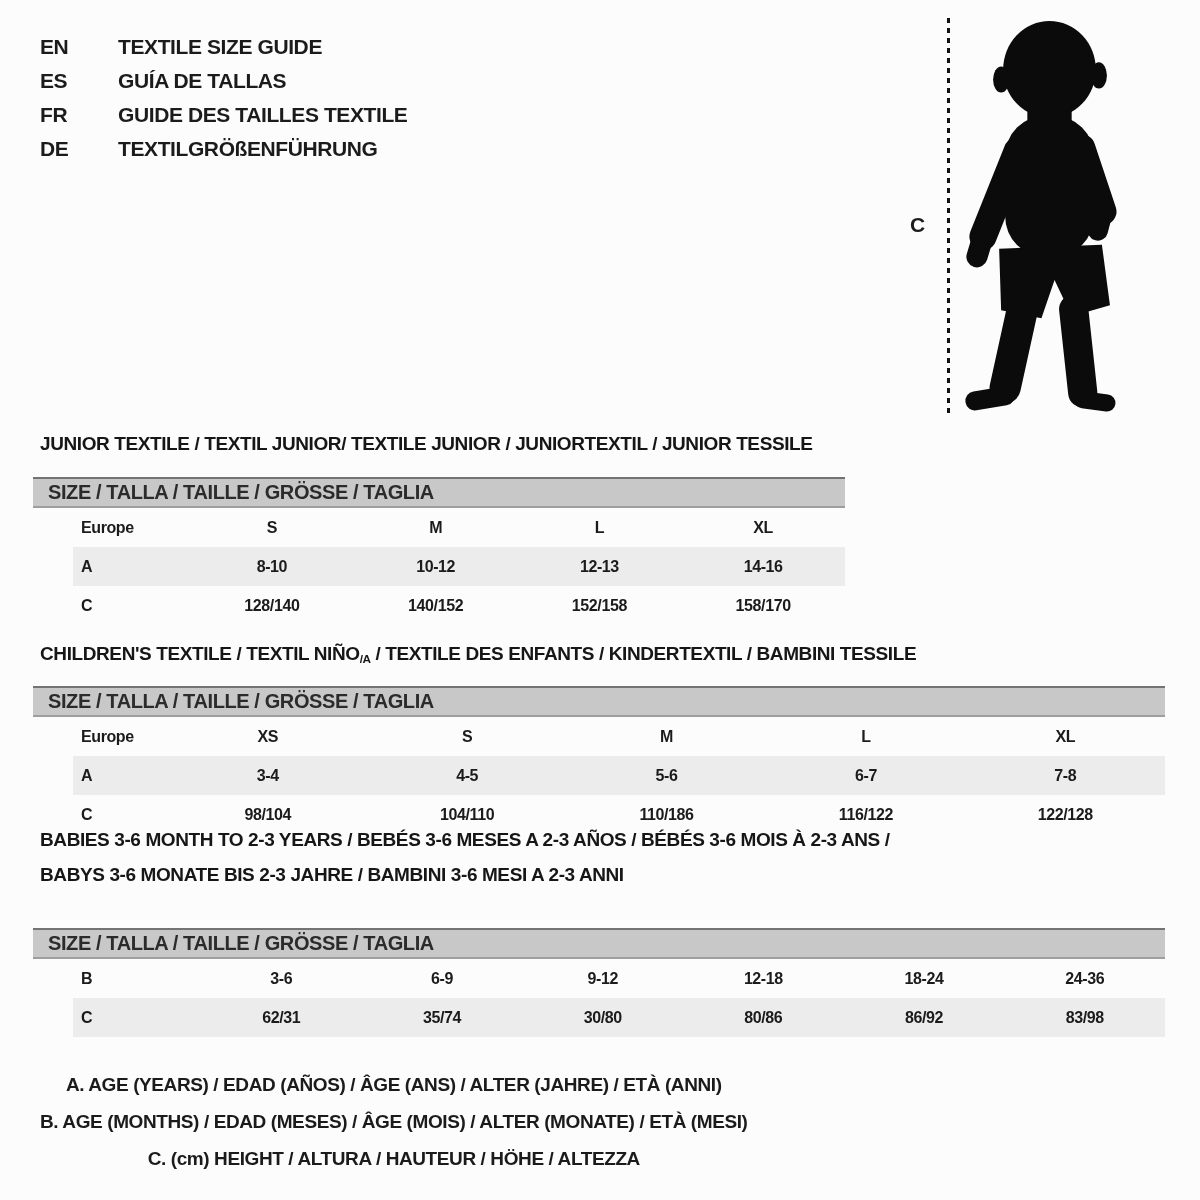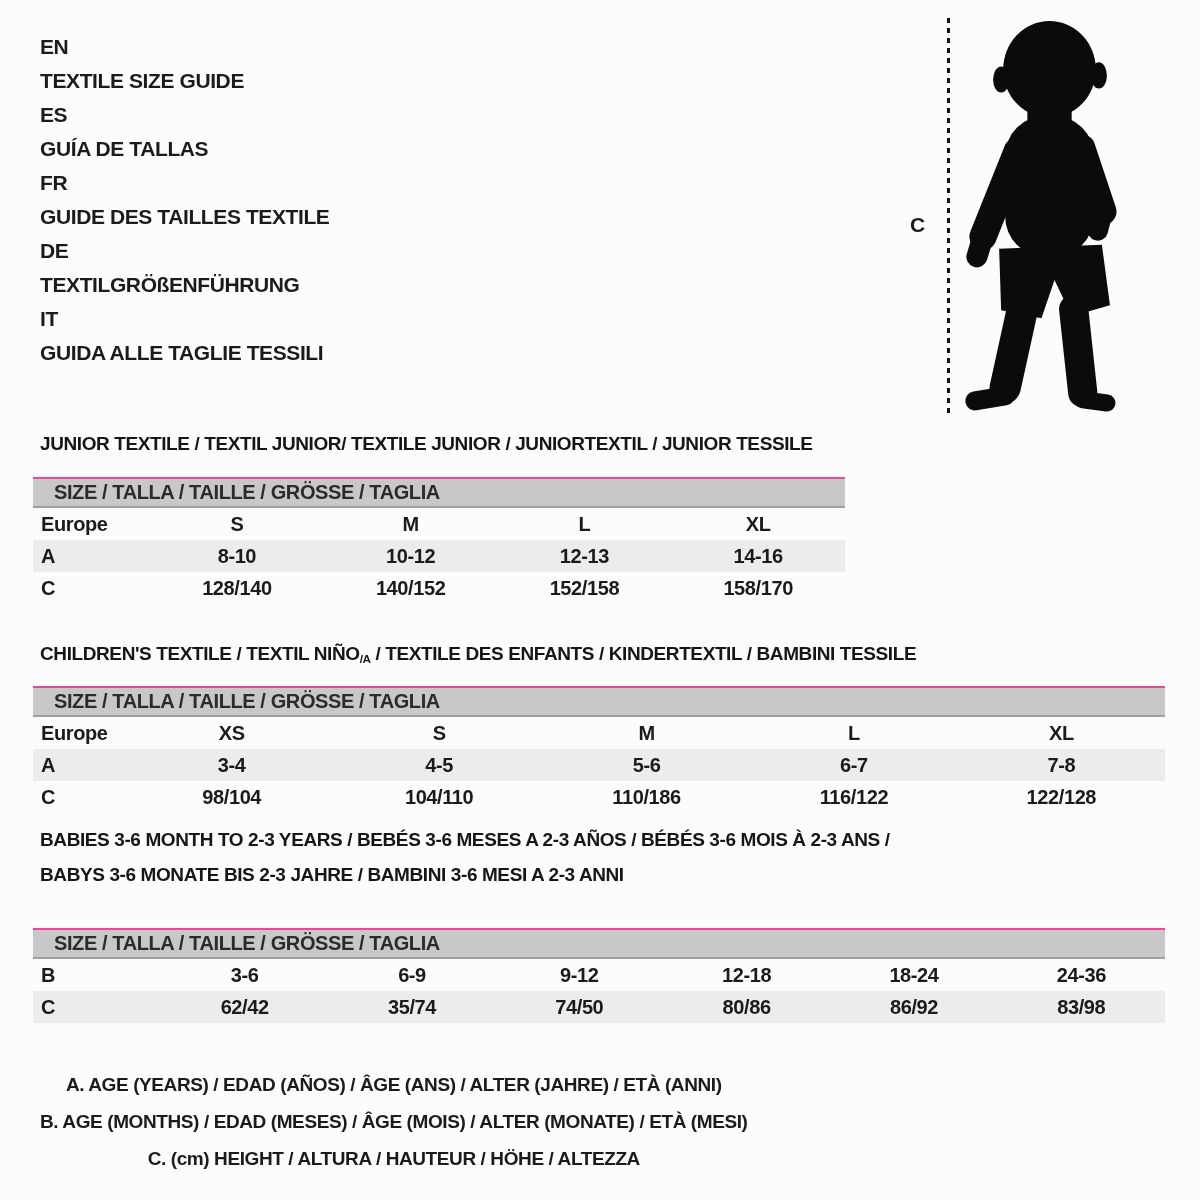--- a/index.html
+++ b/index.html
@@ -6,44 +6,44 @@
   html,body { background:#ffffff; }
   #page {
     position:relative; width:1200px; height:1200px;
     background:#fcfcfc; overflow:hidden;
     font-family:"Liberation Sans", sans-serif;
     color:#1b1b1b;
   }
 
   
   .langs { position:absolute; left:40px; top:30px; }
-  .lang-row { display:flex; line-height:34px; font-size:21px; font-weight:bold; letter-spacing:-0.4px;flex-direction:column; }
+  .lang-row { display:flex; line-height:34px; font-size:21px; font-weight:bold; letter-spacing:-0.4px; }
   .lang-code { width:78px; }
 
   
   .figure-c-label { position:absolute; left:910px; top:213px; font-size:21px; font-weight:bold; }
   .measure-line {
     position:absolute; left:947px; top:18px; width:3px; height:398px;
     background:repeating-linear-gradient(to bottom, #111 0 5px, transparent 5px 10px);
   }
   .silhouette { position:absolute; left:960px; top:15px; }
 
   
   .section-title {
     position:absolute; left:40px; font-size:19px; font-weight:bold;
     letter-spacing:-0.4px; white-space:nowrap; color:#161616;
   }
   .two-line { line-height:35px; }
   .table { position:absolute; left:33px; }
   .size-bar {
-    height:31px; display:flex; align-items:center; padding-left:21px;
-    background:#c8c8c8; border-top:2px solid #ec4899; border-bottom:2px solid #9e9e9e;
+    height:31px; display:flex; align-items:center; padding-left:15px;
+    background:#c8c8c8; border-top:2px solid #737373; border-bottom:2px solid #9e9e9e;
     font-size:20px; font-weight:bold; letter-spacing:-0.4px; color:#2b2b2b;
   }
-  .trow { display:flex; height:32px; align-items:center; font-size:20px; font-weight:bold; letter-spacing:-0.4px; }
+  .trow { display:flex; height:39px; align-items:center; font-size:16px; font-weight:bold; letter-spacing:-0.4px;margin-left:40px; }
   .trow.shaded { background:#ececec; }
   .tlabel { padding-left:8px; }
   .tcell { flex:1; text-align:center; }
   .t-junior   { width:812px; }
   .t-junior .tlabel   { width:117px; }
   .t-children { width:1132px; }
   .t-children .tlabel { width:95px; }
   .t-babies   { width:1132px; }
   .t-babies .tlabel   { width:128px; }
 
@@ -67,24 +67,20 @@
       <span class="lang-code">ES</span>
       <span>GUÍA DE TALLAS</span>
     </div>
     <div class="lang-row">
       <span class="lang-code">FR</span>
       <span>GUIDE DES TAILLES TEXTILE</span>
     </div>
     <div class="lang-row">
       <span class="lang-code">DE</span>
       <span>TEXTILGRÖßENFÜHRUNG</span>
-    </div>
-    <div class="lang-row">
-      <span class="lang-code">IT</span>
-      <span>GUIDA ALLE TAGLIE TESSILI</span>
     </div>
   </div>
 
   <div class="figure-c-label">C</div>
   <div class="measure-line"></div>
   <svg class="silhouette" width="178" height="403" viewBox="0 0 175 400">
     <g fill="#0b0b0b" stroke="none">
       <ellipse cx="88" cy="54" rx="46" ry="48"></ellipse>
       <ellipse cx="40" cy="64" rx="8" ry="13"></ellipse>
       <ellipse cx="137" cy="60" rx="8" ry="13"></ellipse>
@@ -169,23 +165,23 @@
       <div class="tlabel">B</div>
       <div class="tcell">3-6</div>
       <div class="tcell">6-9</div>
       <div class="tcell">9-12</div>
       <div class="tcell">12-18</div>
       <div class="tcell">18-24</div>
       <div class="tcell">24-36</div>
     </div>
     <div class="trow shaded">
       <div class="tlabel">C</div>
-      <div class="tcell">62/42</div>
+      <div class="tcell">62/31</div>
       <div class="tcell">35/74</div>
-      <div class="tcell">74/50</div>
+      <div class="tcell">30/80</div>
       <div class="tcell">80/86</div>
       <div class="tcell">86/92</div>
       <div class="tcell">83/98</div>
     </div>
   </div>
 
   <div class="legend">
     <div class="legend-line">A. AGE (YEARS) / EDAD (AÑOS) / ÂGE (ANS) / ALTER (JAHRE) / ETÀ (ANNI)</div>
     <div class="legend-line">B. AGE (MONTHS) / EDAD (MESES) / ÂGE (MOIS) / ALTER (MONATE) / ETÀ (MESI)</div>
     <div class="legend-line">C. (cm) HEIGHT / ALTURA / HAUTEUR / HÖHE / ALTEZZA</div>

